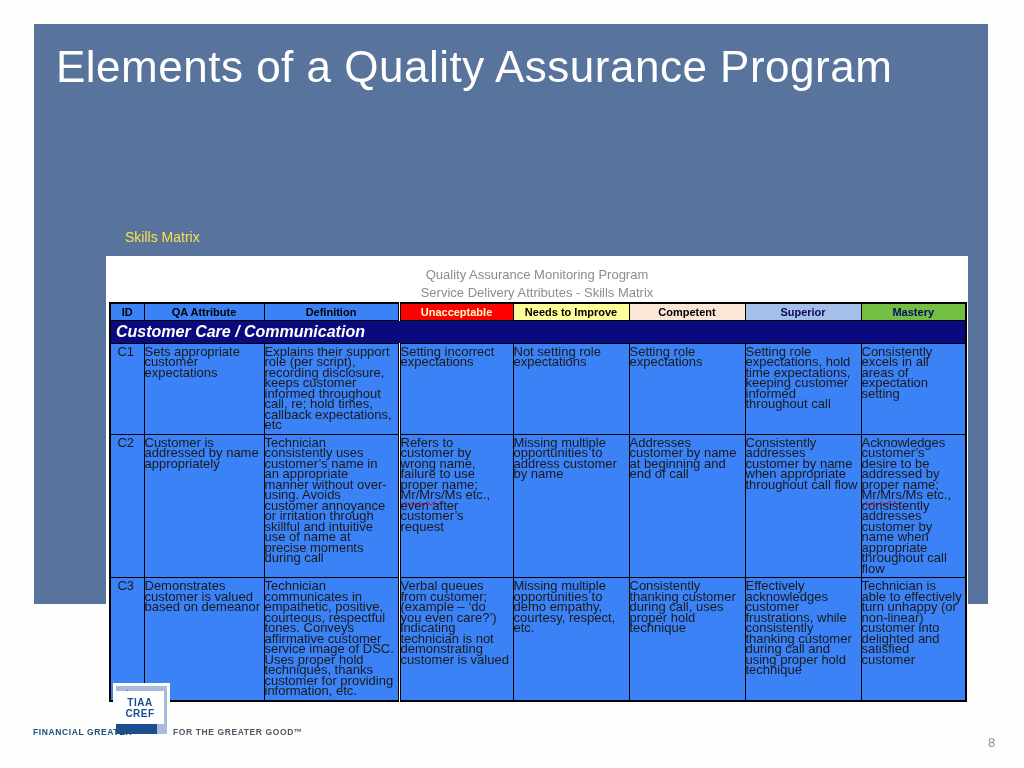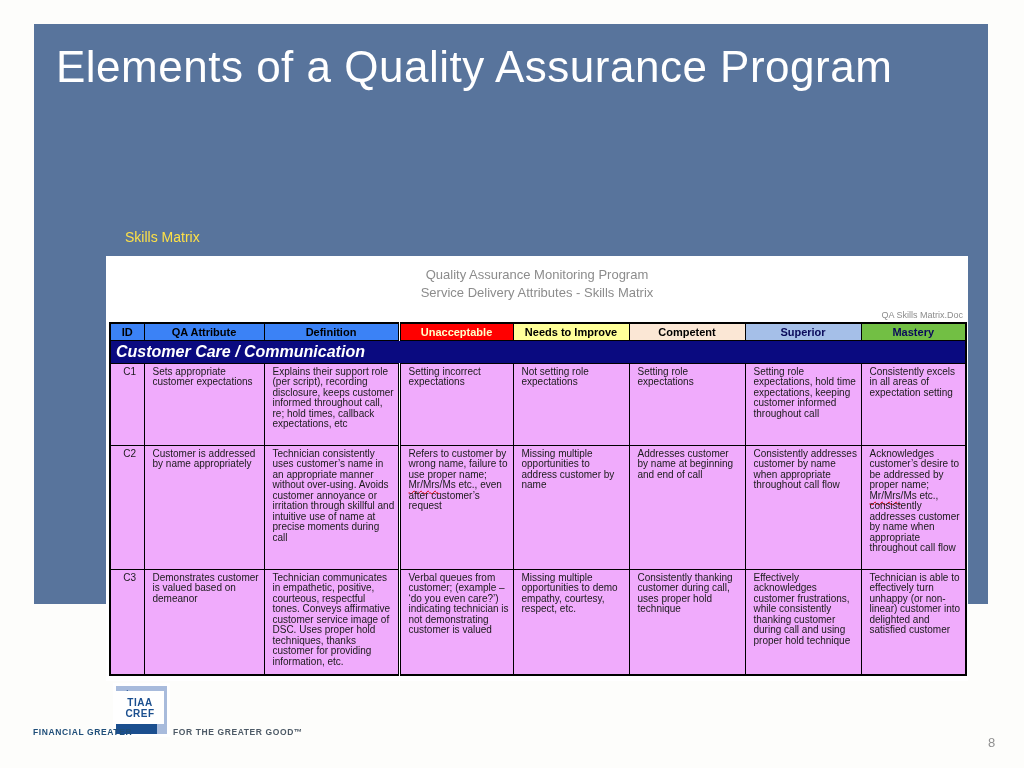--- a/index.html
+++ b/index.html
@@ -28,21 +28,21 @@
   th.hdr { background:#3b82f6; color:#000; font-size:11px; font-weight:bold; padding:1px 2px; text-align:center; }
   th.hdr.unacceptable { background:#FF0000; color:#FFFFC8; }
   th.hdr.needs { background:#FFFF99; color:#000; }
   th.hdr.competent { background:#FBE7D5; color:#000; }
   th.hdr.superior { background:#A5BFE8; color:#0A0A5A; }
   th.hdr.mastery { background:#72BF44; color:#0A0A5A; }
 
   tr.section-row { height:19px; }
   td.section { background:#0A0A80; color:#FFFFFF; font-size:16px; font-weight:bold; font-style:italic; padding:2px 5px; }
 
-  td.body { background:#f0abfc; color:#1A1A1A; font-size:10px; line-height:10.5px; padding:3px 3px 3px 8px; vertical-align:top; }
+  td.body { background:#3b82f6; color:#1A1A1A; font-size:13px; line-height:10.5px; padding:3px 3px 3px 0; vertical-align:top; }
   td.idcell { text-align:center; }
   .dblsep { border-left:3px double #000 !important; }
   tr.r1 { height:82px; } tr.r2 { height:124px; } tr.r3 { height:106px; }
 
   .squiggle { text-decoration:underline; text-decoration-style:wavy; text-decoration-color:#E00000;
               text-decoration-thickness:1px; text-underline-offset:2px; }
 
   
   .logo { position:absolute; left:113px; top:683px; width:57px; height:54px; background:#FFFFFF; padding:3px; }
   .logo-inner { position:relative; width:100%; height:100%; background:#A8BBDC; }
@@ -63,21 +63,20 @@
 
   <div class="slide">
     <div class="slide-title">Elements of a Quality Assurance Program</div>
     <div class="skills-label">Skills Matrix</div>
 
     <div class="panel">
       <div class="doc-title">
         <div>Quality Assurance Monitoring Program</div>
         <div>Service Delivery Attributes - Skills Matrix</div>
       </div>
-      <div class="doc-file">QA Skills Matrix.Doc</div>
 
       <table class="qa">
         <colgroup>
           <col style="width:34px">
             <col style="width:120px">
             <col style="width:135px">
             <col style="width:114px">
           <col style="width:116px">
             <col style="width:116px">
             <col style="width:116px">

